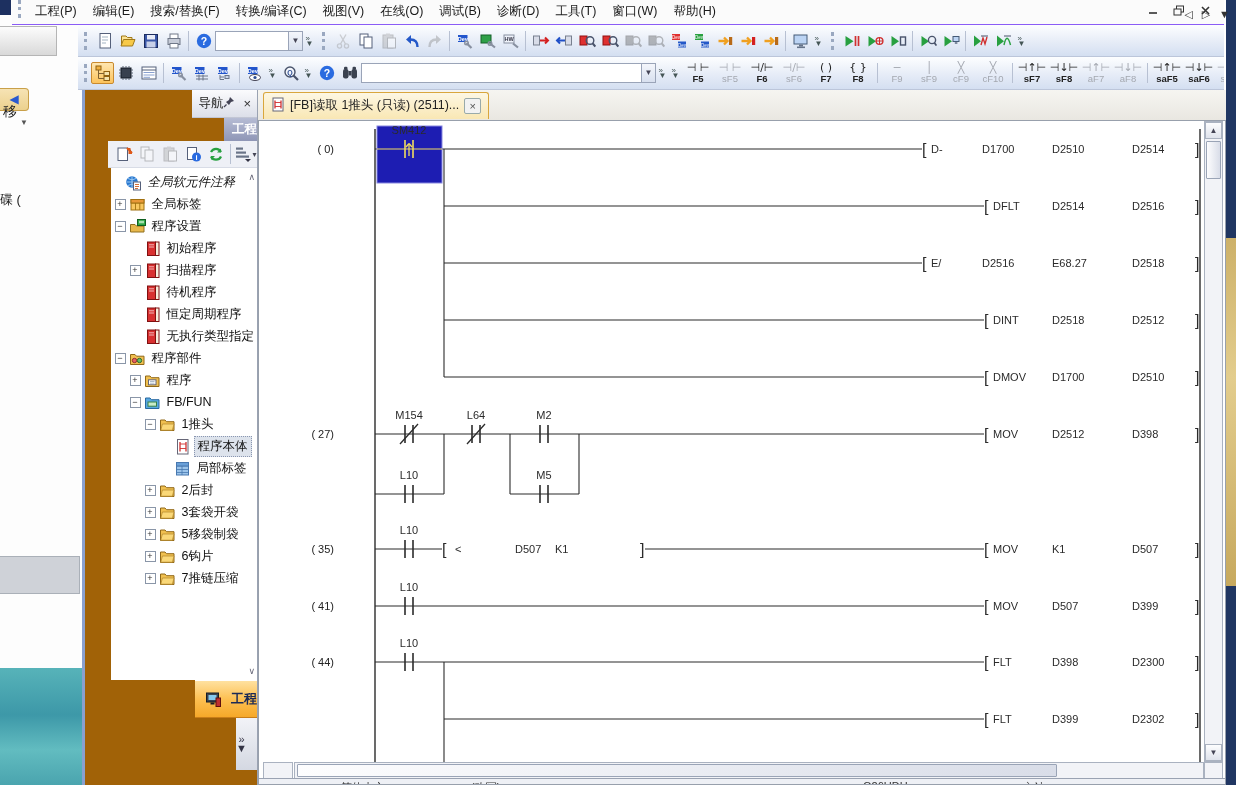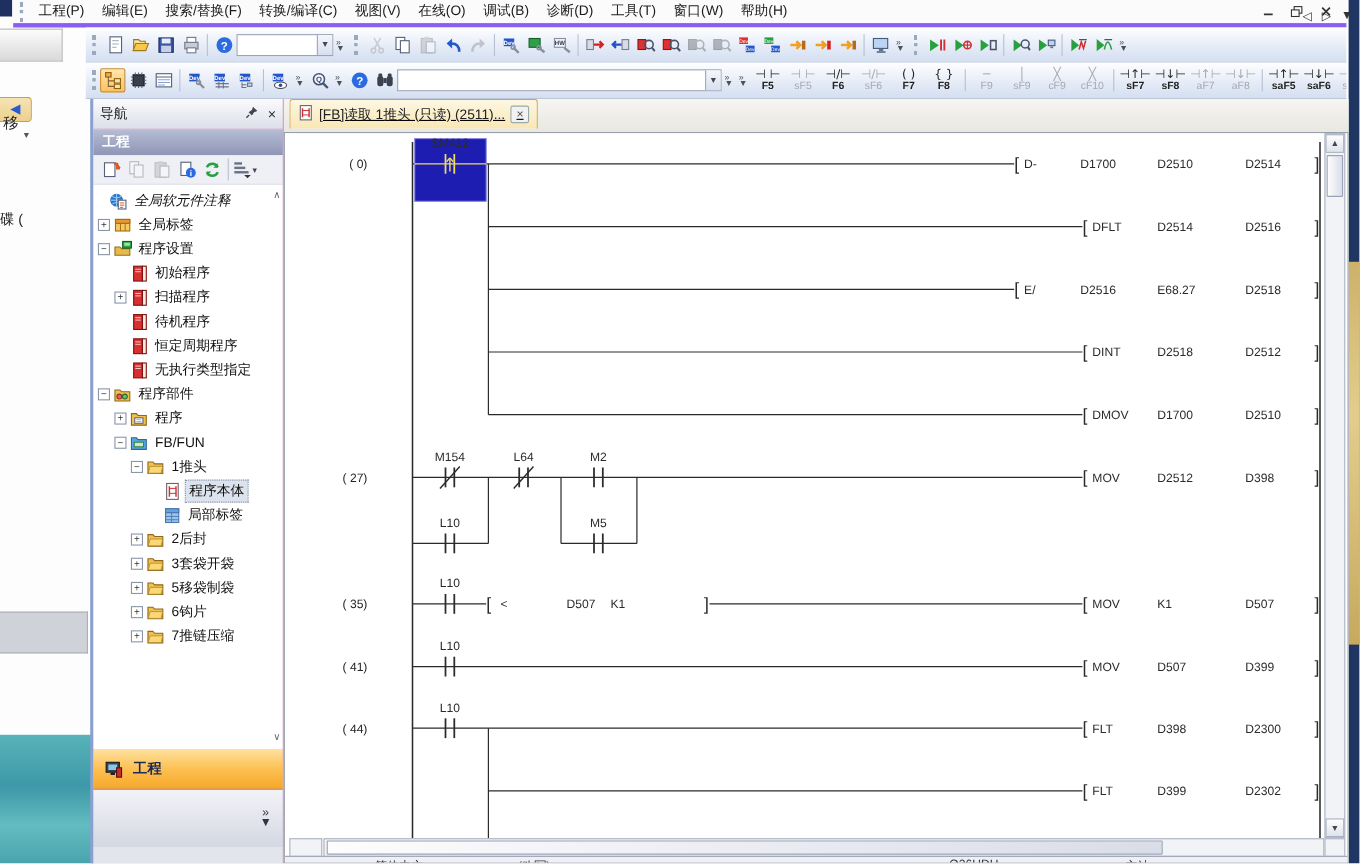--- a/index.html
+++ b/index.html
@@ -14,21 +14,21 @@
   #dl-widget { left:0; top:88px; width:29px; height:23px; background:linear-gradient(#f6e3b4,#ecd18e); border:1px solid #c9a049; border-left:none; border-radius:0 4px 4px 0; color:#2a5ad0; font-size:12px; text-align:center; line-height:21px; }
   #dl-move { left:3px; top:103px; font-size:14px; color:#222; }
   #dl-move-dd { left:20px; top:118px; font-size:8px; color:#555; }
   #dl-disk { left:0px; top:191px; font-size:13px; color:#222; }
   #dl-grayband { left:0; top:556px; width:80px; height:38px; background:#cfd2d8; border:1px solid #aab0b8; border-left:none; }
   #dl-water { left:0; top:668px; width:85px; height:117px; background:linear-gradient(#57b3b9,#3d98a8 40%,#62bcc0 70%,#4aa4ae); }
   #desk-right { left:1226px; top:0; width:10px; height:785px; background:#203662; }
   #dr-patch { left:1226px; top:238px; width:10px; height:348px; background:linear-gradient(#cdb169,#e3cd8d 40%,#c7a95e); }
 
   
-  #menubar { left:12px; top:0; width:1212px; height:25px; background:#fbfbfb; border-bottom:4px solid #8b5cf6; display:flex; align-items:center; }
+  #menubar { left:12px; top:0; width:1212px; height:25px; background:#fbfbfb; border-bottom:1px solid #8b5cf6; display:flex; align-items:flex-start; }
   .grip { width:5px; height:18px; border-left:3px dotted #9aa8c0; margin:0 4px 0 6px; }
   .menu-item { font-size:12.5px; color:#1a1a1a; padding:3px 8px; }
   #win-controls { left:1142px; top:2px; display:flex; gap:4px; }
   .wc-btn { width:22px; height:16px; display:flex; align-items:center; justify-content:center; }
 
   
   .toolbar-row { left:78px; width:1146px; background:linear-gradient(#fdfeff,#e6ecf7 55%,#d4dff1); border-bottom:1px solid #bcc6da; display:flex; align-items:center; overflow:hidden; }
   #toolbar1 { top:25px; height:32px; }
   #toolbar2 { top:57px; height:33px; }
   .tb-icon { width:23px; height:22px; display:flex; align-items:center; justify-content:center; border-radius:2px; flex:0 0 auto; }
@@ -40,41 +40,41 @@
   .dis { opacity:.38; filter:grayscale(1); }
 
   
   .lbtn { width:32px; height:28px; display:flex; flex-direction:column; align-items:center; justify-content:center; flex:0 0 auto; }
   .lsym { font-size:11px; line-height:12px; color:#222; font-family:"DejaVu Sans",sans-serif; }
   .lkey { font-size:9.5px; line-height:10px; font-weight:bold; color:#222; }
   .lbtn.off .lsym, .lbtn.off .lkey { color:#a4a8b0; font-weight:normal; }
 
   
   #nav-edge { left:82px; top:90px; width:3px; height:695px; background:#8aa0cf; }
-  #nav-panel { left:85px; top:90px; width:173px; height:695px; background:#f9a8d4; display:flex; flex-direction:column; border-right:1px solid #9aa2b2; }
+  #nav-panel { left:85px; top:90px; width:173px; height:695px; background:#a16207; display:flex; flex-direction:column; border-right:1px solid #9aa2b2;align-items:flex-end; }
   #nav-title { height:28px; background:linear-gradient(#fbfbfd,#dcdfe9); border-bottom:1px solid #c2c6d4; display:flex; align-items:center; padding:0 6px; font-size:12.5px; color:#222; }
   #nav-title .sp { flex:1; }
   #proj-header { height:23px; background:linear-gradient(#b6bcd4,#8f96b6); color:#fff; font-size:12.5px; font-weight:bold; display:flex; align-items:center; padding-left:8px; }
   #nav-minibar { height:27px; display:flex; align-items:center; padding-left:4px; background:#eef0f6; border-bottom:1px solid #d8dce6; }
   #nav-tree { flex:1; background:#fff; position:relative; overflow:hidden; padding-top:3px; }
   .tree-row { height:22px; display:flex; align-items:center; font-size:12.5px; color:#111; white-space:nowrap; }
   .tree-row .exp { width:11px; height:11px; border:1px solid #8a96a8; background:#fff; font-size:9px; line-height:9px; text-align:center; color:#333; margin-right:3px; flex:0 0 auto; }
   .tree-row .exp-sp { width:14px; flex:0 0 auto; }
   .tree-row .ticon { width:17px; height:17px; margin-right:3px; flex:0 0 auto; }
   .tree-row .tlabel { padding:1px 3px; }
   .tree-row.sel .tlabel { background:#dde3ec; border:1px dotted #8a96b0; }
   .tree-scroll-hint { position:absolute; right:2px; font-size:9px; color:#667; }
   .nav-btn { height:38px; border-top:1px solid #fff; border-bottom:1px solid #9aa0b0; background:linear-gradient(#fcfcfd,#e3e6ee 50%,#c9cedb); display:flex; align-items:center; gap:8px; padding-left:10px; font-size:13px; font-weight:bold; color:#1c2a56; }
   .nav-btn.active { background:linear-gradient(#ffe1a0,#fdc052 50%,#f5a829); border-bottom:1px solid #c87d18; }
   #nav-overflow { height:52px; background:linear-gradient(#f2f3f7,#d4d8e2); display:flex; align-items:center; justify-content:flex-end; padding-right:10px; }
   #nav-overflow .ov { font-size:11px; color:#334; text-align:center; line-height:9px; }
   #nav-bottom-pad { height:15px; background:#e2e5ec; }
 
   
-  #tabbar { left:258px; top:90px; width:968px; height:30px; background:linear-gradient(#f6f5f1,#e9e7e1); display:flex; align-items:flex-start;text-decoration:underline; }
+  #tabbar { left:258px; top:90px; width:968px; height:30px; background:linear-gradient(#f6f5f1,#e9e7e1); display:flex; align-items:center; }
   #doc-tab { margin-left:5px; height:27px; background:linear-gradient(#fdf7e3,#f9e7b4); border:1px solid #d9a63c; border-bottom:none; border-radius:3px 3px 0 0; display:flex; align-items:center; gap:5px; padding:0 7px; font-size:12.5px; color:#222; }
   #tab-close { width:17px; height:16px; background:#f2f2f2; border:1px solid #9aa; border-radius:2px; font-size:11px; line-height:14px; text-align:center; color:#555; }
   #tab-nav { position:absolute; right:6px; top:8px; display:flex; gap:9px; font-size:11px; color:#333; }
   #editor { left:258px; top:120px; width:968px; height:665px; background:#fff; border:1px solid #98a0ac; }
   #ladder-svg { position:absolute; left:1px; top:1px; }
 
   
   .sb { background:#f2f3f7; border:1px solid #aab2c0; position:absolute; }
   .sb-btn { position:absolute; background:linear-gradient(#fdfdfe,#dfe3ec); border:1px solid #aab2c0; font-size:8px; color:#445; text-align:center; }
   .sb-thumb { position:absolute; background:linear-gradient(90deg,#fdfdfe,#d9dde8); border:1px solid #9aa4b6; border-radius:1px; }

